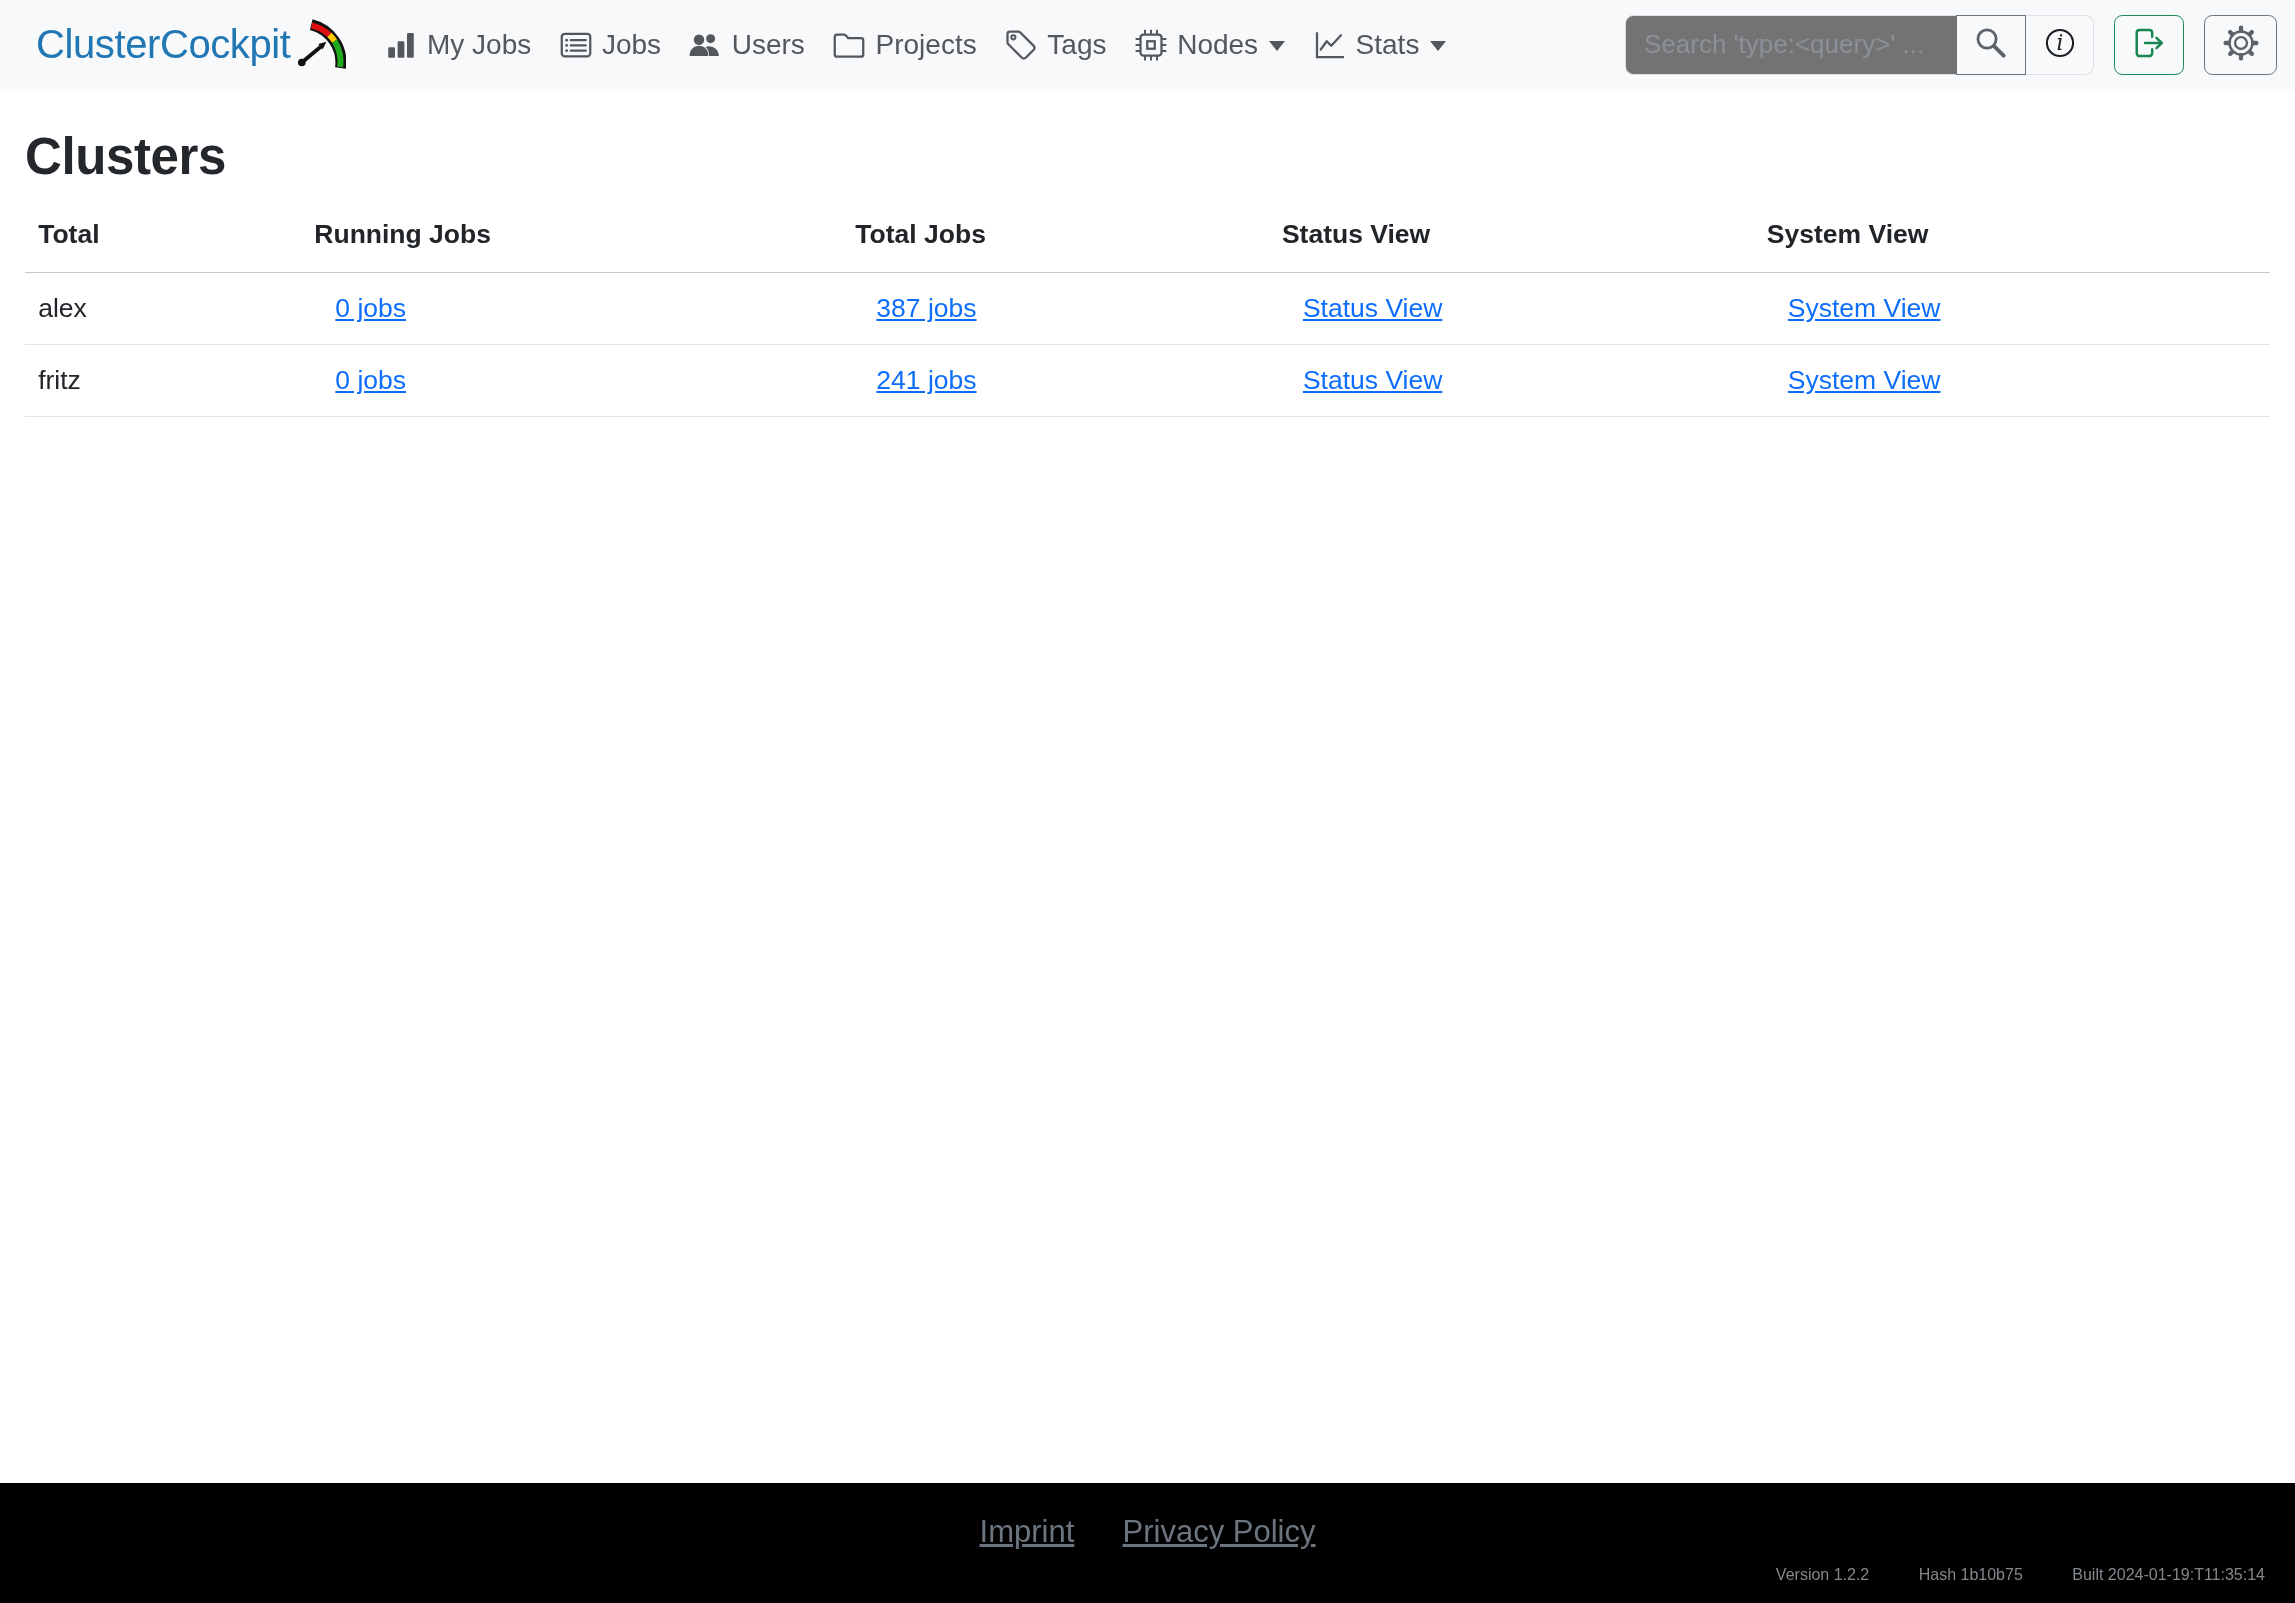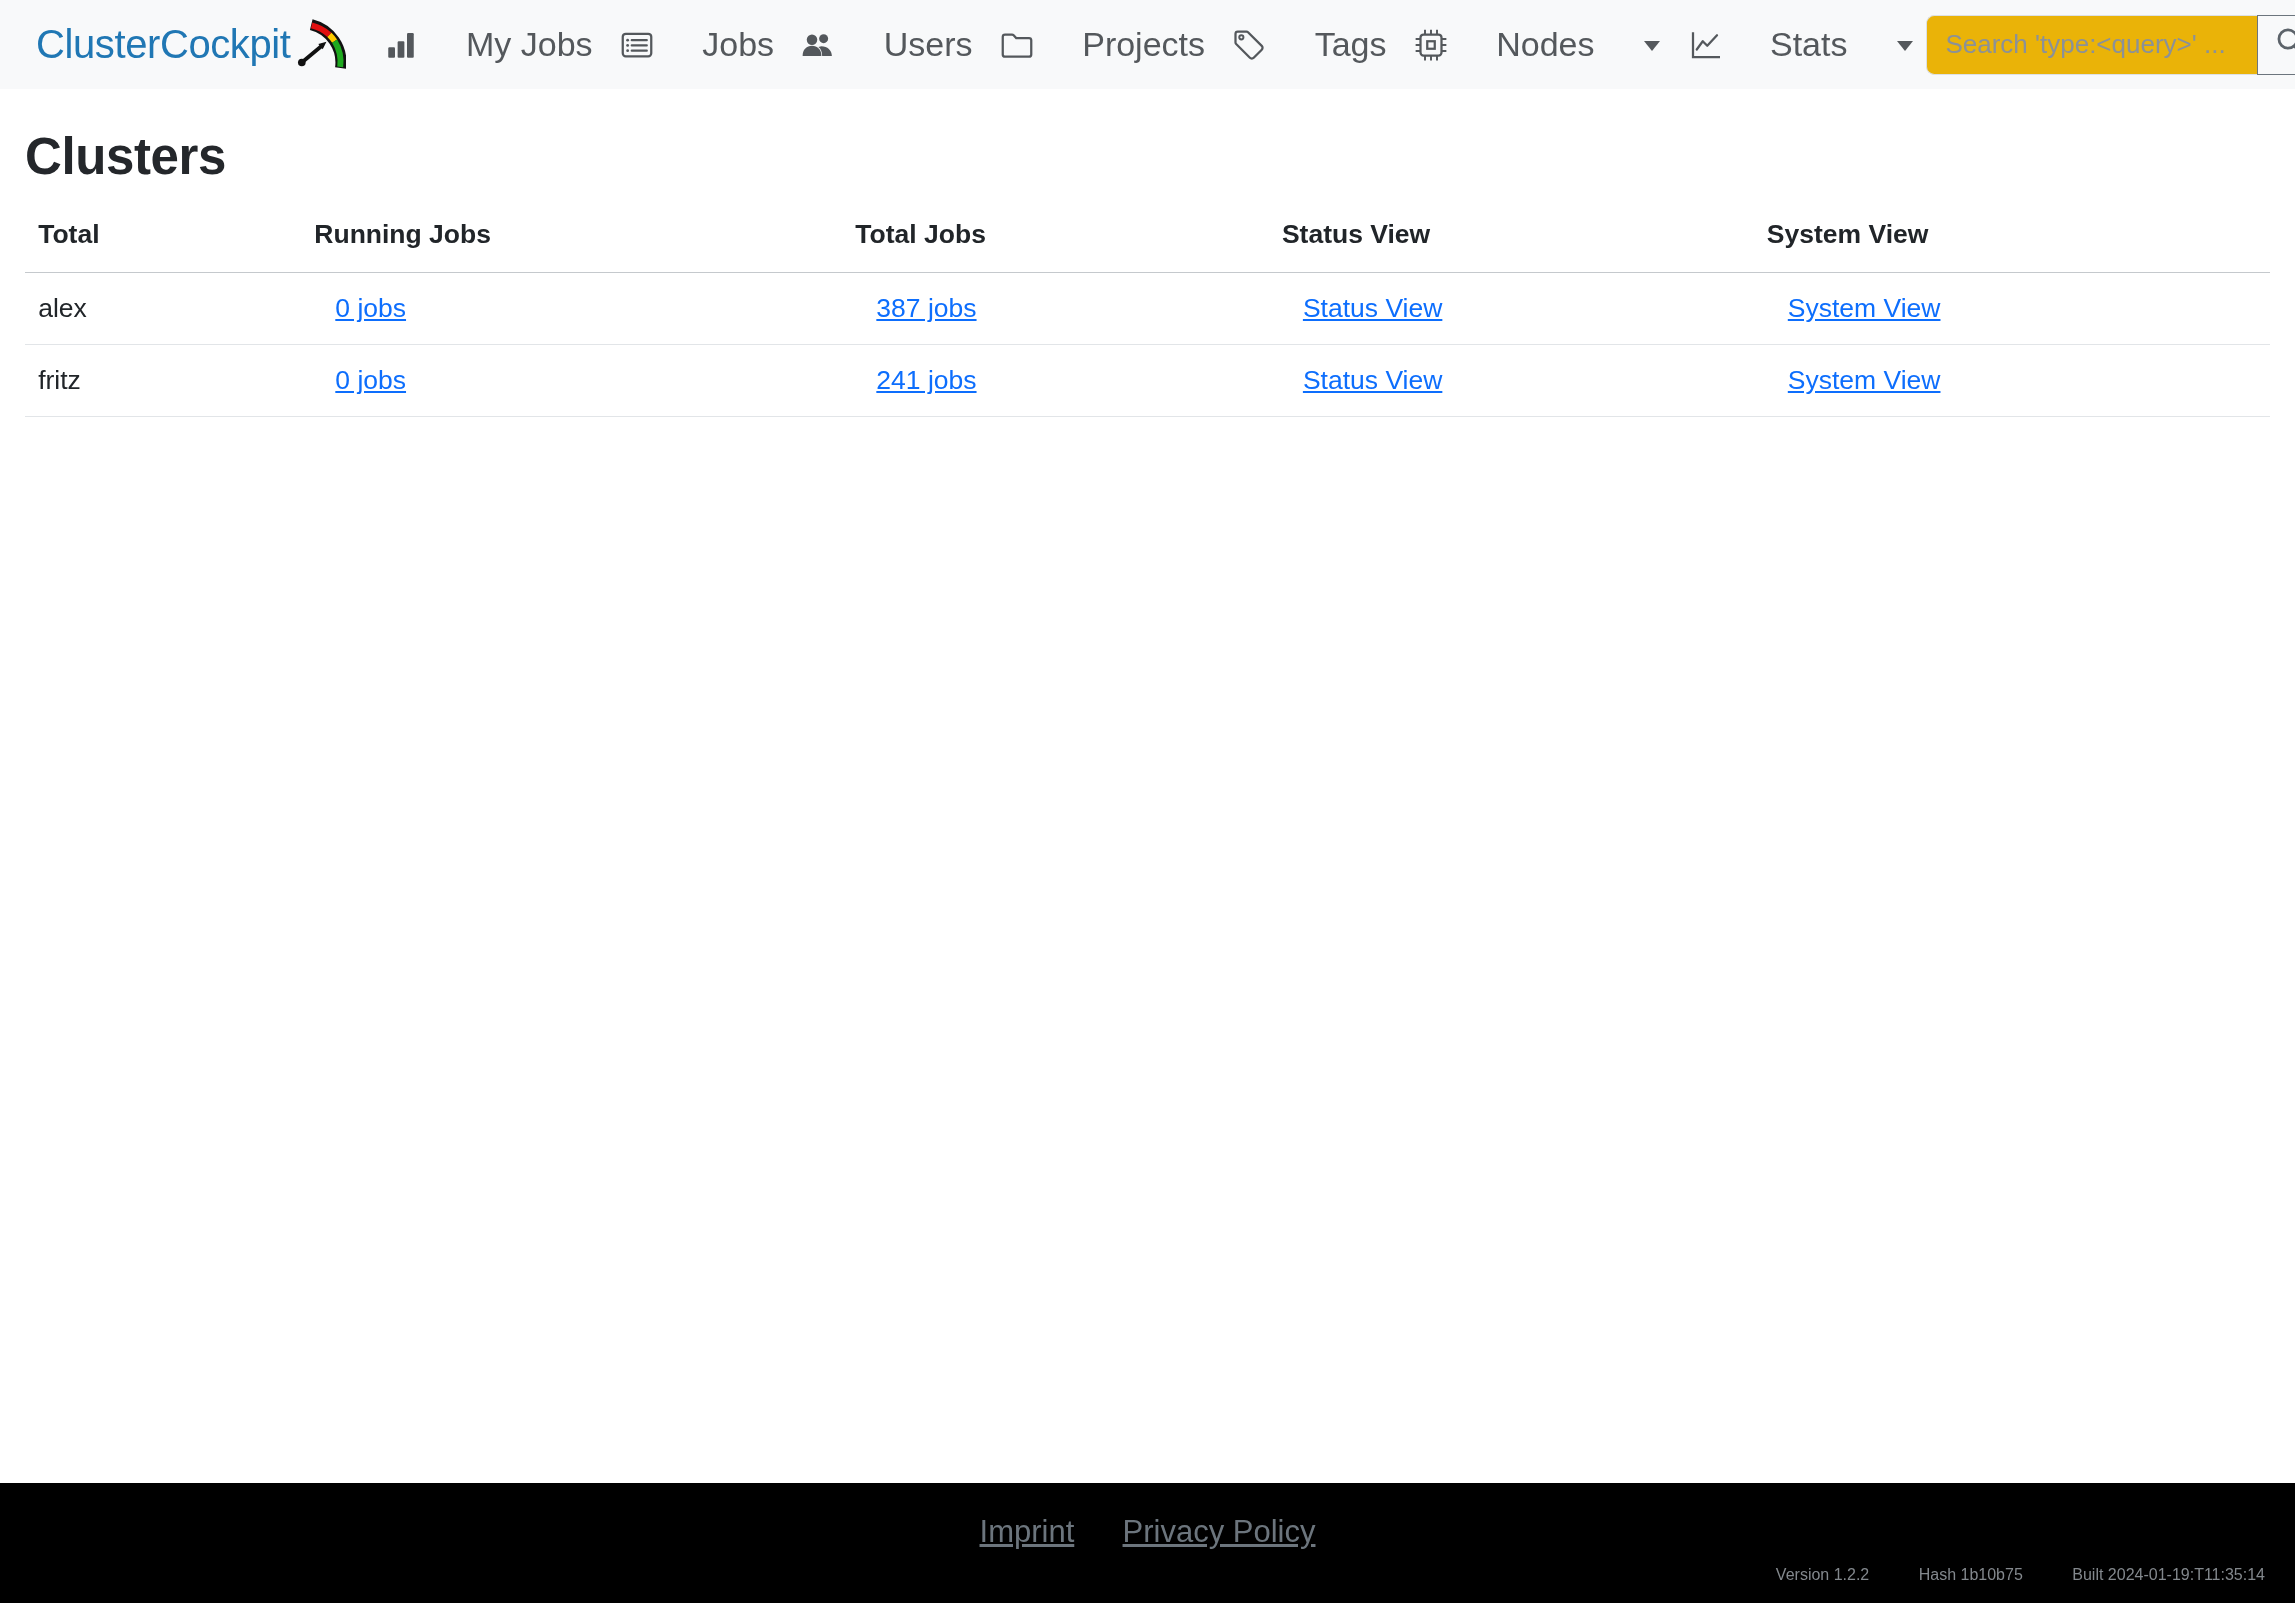--- a/index.html
+++ b/index.html
@@ -38,24 +38,23 @@
     align-items: center;
     list-style: none;
     margin-left: 23px;
   }
   .nav-item {
     display: flex;
     align-items: center;
     margin-left: 13.2px;
     margin-right: 13.2px;
     color: #54585c;
-    font-size: 34px;
+    font-size: 28px;
     cursor: pointer;
     white-space: nowrap;
-    gap: 39px;
   }
   .nav-item .nav-icon { margin-right: 8.3px; display: inline-flex; }
   .caret {
     width: 0; height: 0;
     border-left: 8.3px solid transparent;
     border-right: 8.3px solid transparent;
     border-top: 10px solid #54585c;
     margin-left: 10.8px;
     margin-top: 3.3px;
     display: inline-block;
@@ -70,21 +69,21 @@
     display: flex;
     align-items: stretch;
     height: 60px;
   }
   .search-input {
     width: 331px;
     height: 60px;
     border: 1.7px solid #dde1e5;
     border-right: none;
     border-radius: 8.3px 0 0 8.3px;
-    background: #eab308;
+    background: #737373;
     font-size: 26px;
     font-family: "Liberation Sans", sans-serif;
     color: #212529;
     padding: 0 18px;
     outline: none;
   }
   .search-input::placeholder { color: #8b9198; }
   .btn {
     display: flex;
     align-items: center;

